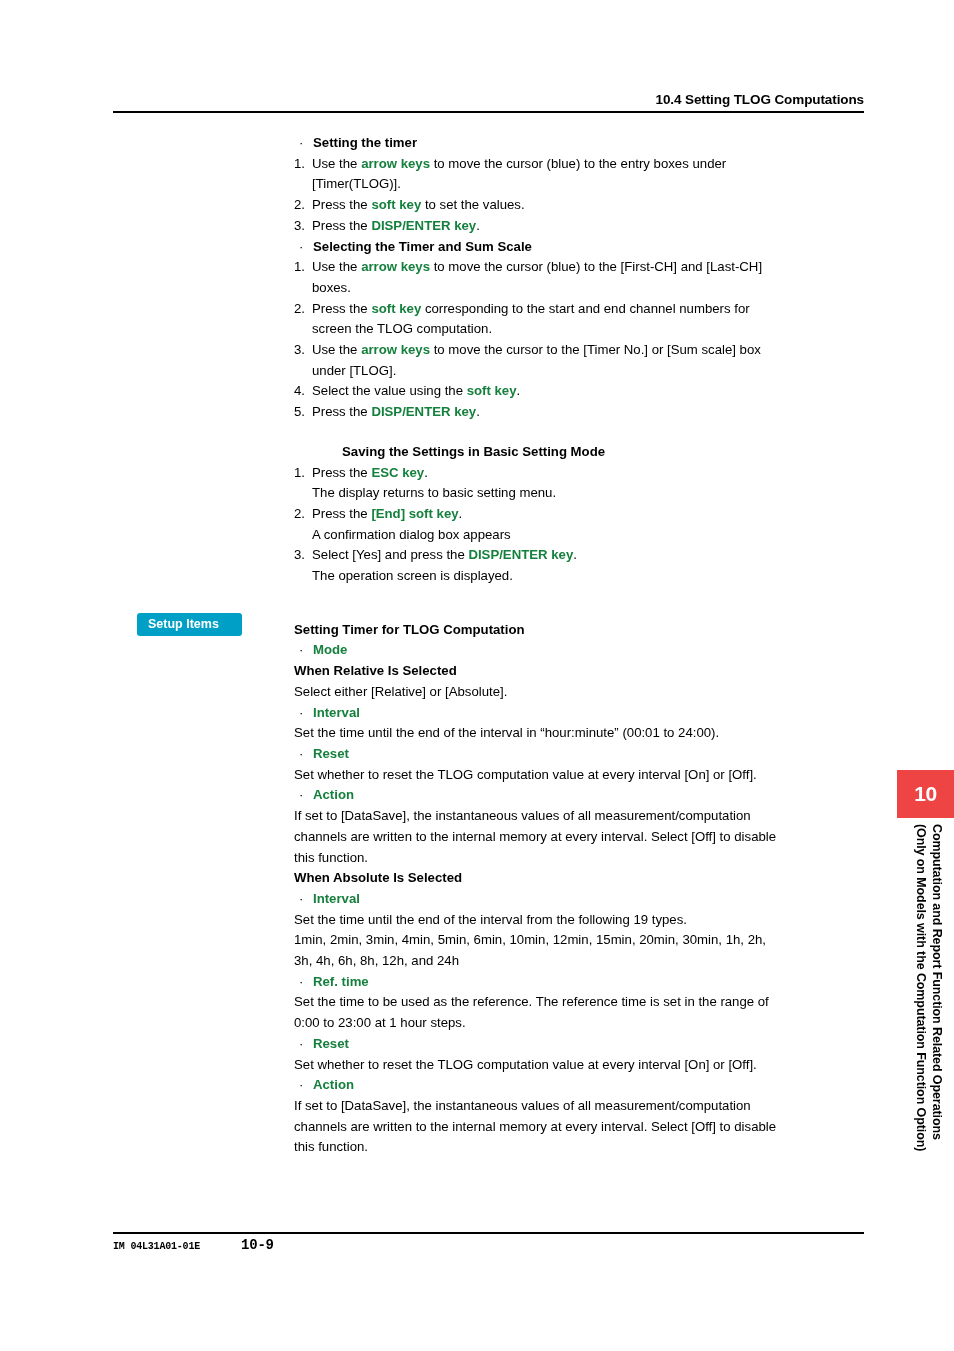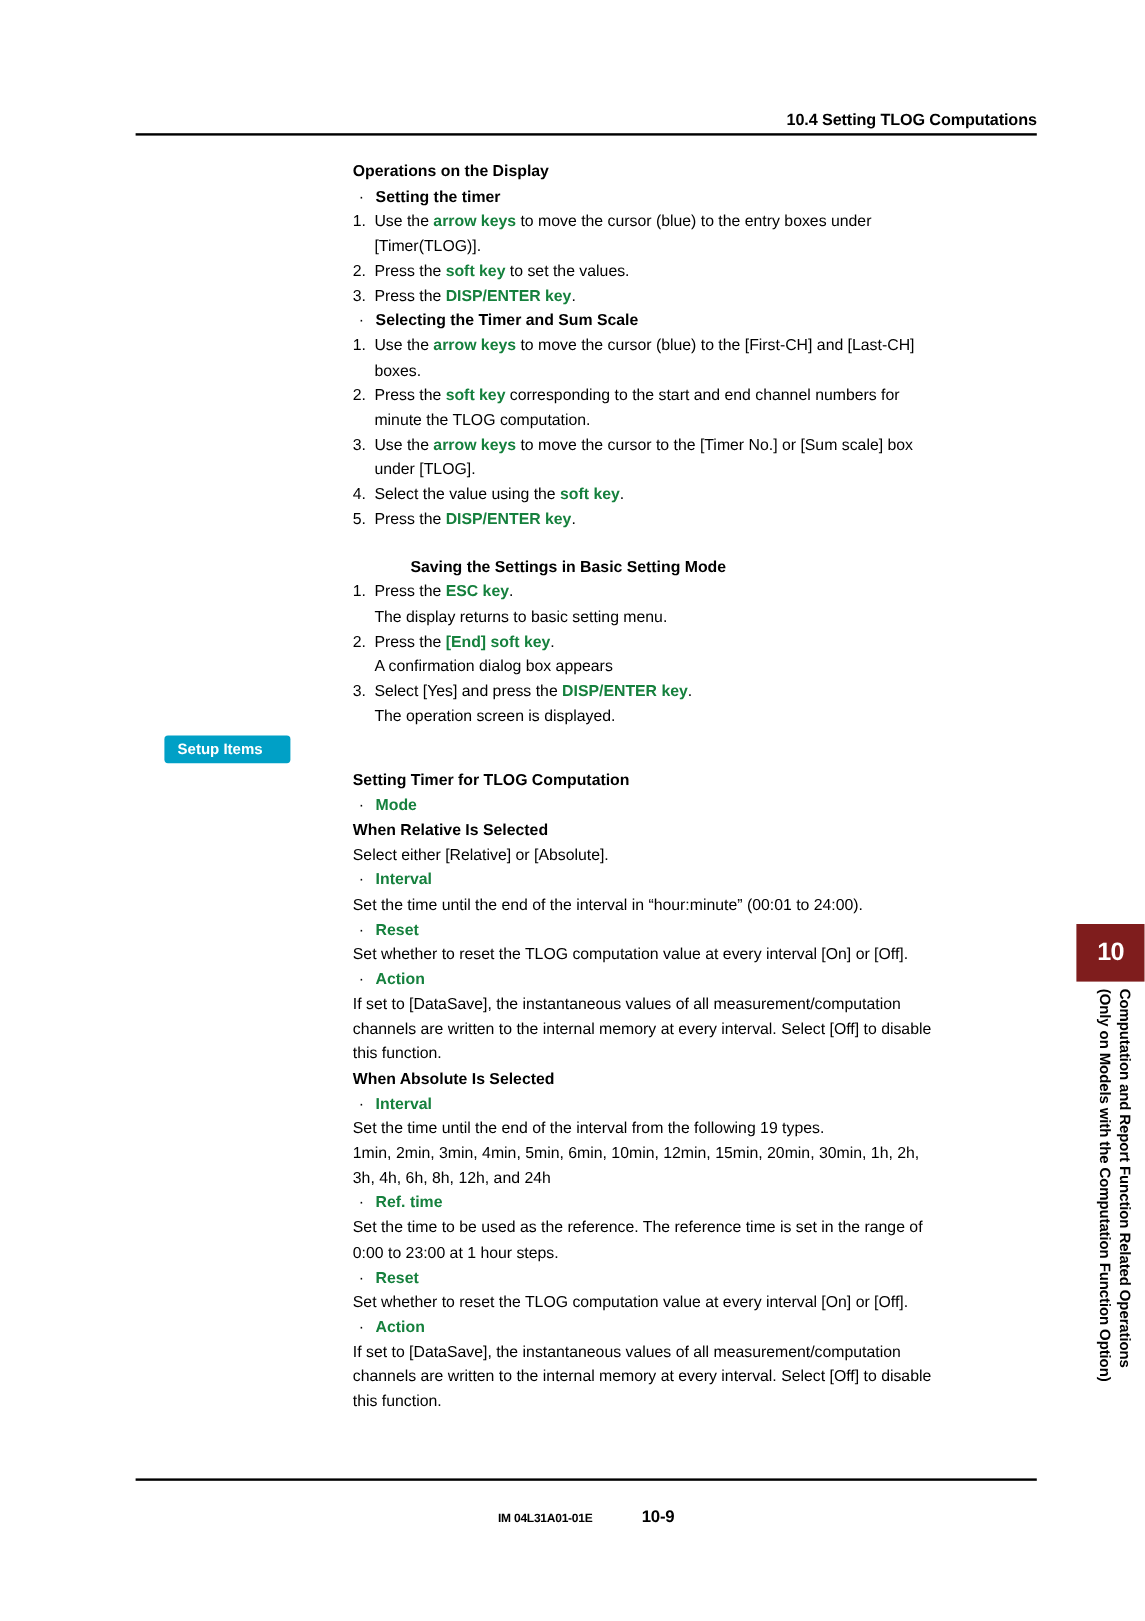--- a/index.html
+++ b/index.html
@@ -43,23 +43,24 @@
     left: 113px;
     top: 1232px;
     width: 751px;
   }
   .footer-rule {
     border-bottom: 2px solid #000;
     width: 100%;
   }
   .footer-row {
     display: flex;
-    justify-content: center;
+    justify-content: flex-start;
     align-items: baseline;
-    padding-top: 21px;
+    padding-top: 3px;
+    font-family: Liberation Mono, monospace;
   }
   .footer-left {
     font-size: 10px;
     font-weight: bold;
     letter-spacing: -0.2px;
   }
   .footer-right {
     font-size: 14px;
     font-weight: bold;
     letter-spacing: -0.2px;
@@ -69,21 +70,21 @@
   
   .side-tab {
     position: absolute;
     left: 897px;
     top: 770px;
     width: 57px;
   }
   .side-tab-number {
     width: 57px;
     height: 48px;
-    background: #7f1d1d;
+    background: #ef4444;
     color: #ffffff;
     font-size: 21px;
     font-weight: bold;
     display: flex;
     align-items: center;
     justify-content: center;
     letter-spacing: -0.5px;
   }
   .side-tab-text {
     position: absolute;
@@ -196,21 +197,20 @@
     <div class="side-tab-text">
       <div class="side-tab-lines">
         <div>Computation  and Report Function Related Operations</div>
         <div>(Only on Models with the Computation Function Option)</div>
       </div>
     </div>
   </div>
 
   <div class="content">
 
-    <div class="h-sect">Operations on the Display</div>
 
     <div class="bullet-row ind-2">
       <div class="dot">·</div>
       <div class="btext bold">Setting the timer</div>
     </div>
     <div class="ind-3">
       <div class="num-row">
         <div class="num">1.</div>
         <div class="ntext">
           <span>Use the </span><span class="blue">arrow keys</span><span> to move the cursor (blue) to the entry boxes under</span>
@@ -242,21 +242,21 @@
           <span>Use the </span><span class="blue">arrow keys</span><span> to move the cursor (blue) to the [First-CH] and [Last-CH]</span>
         </div>
       </div>
       <div class="sub-line">boxes.</div>
       <div class="num-row">
         <div class="num">2.</div>
         <div class="ntext">
           <span>Press the </span><span class="blue">soft key</span><span> corresponding to the start and end channel numbers for</span>
         </div>
       </div>
-      <div class="sub-line">minute the TLOG computation.</div>
+      <div class="sub-line">screen the TLOG computation.</div>
       <div class="num-row">
         <div class="num">3.</div>
         <div class="ntext">
           <span>Use the </span><span class="blue">arrow keys</span><span> to move the cursor to the [Timer No.] or [Sum scale] box</span>
         </div>
       </div>
       <div class="sub-line">under [TLOG].</div>
       <div class="num-row">
         <div class="num">4.</div>
         <div class="ntext">

